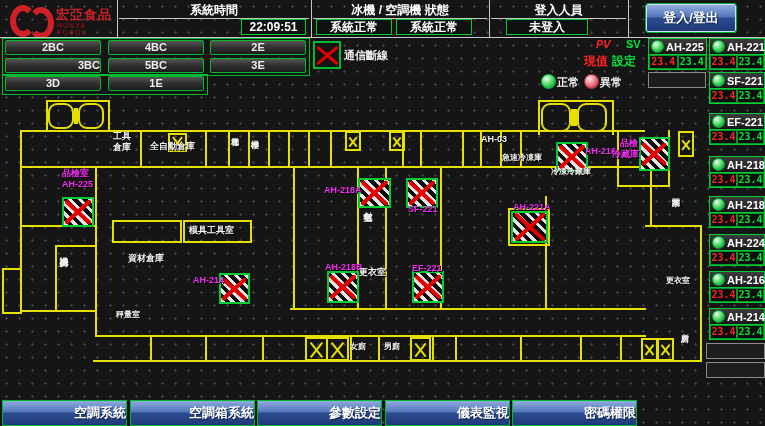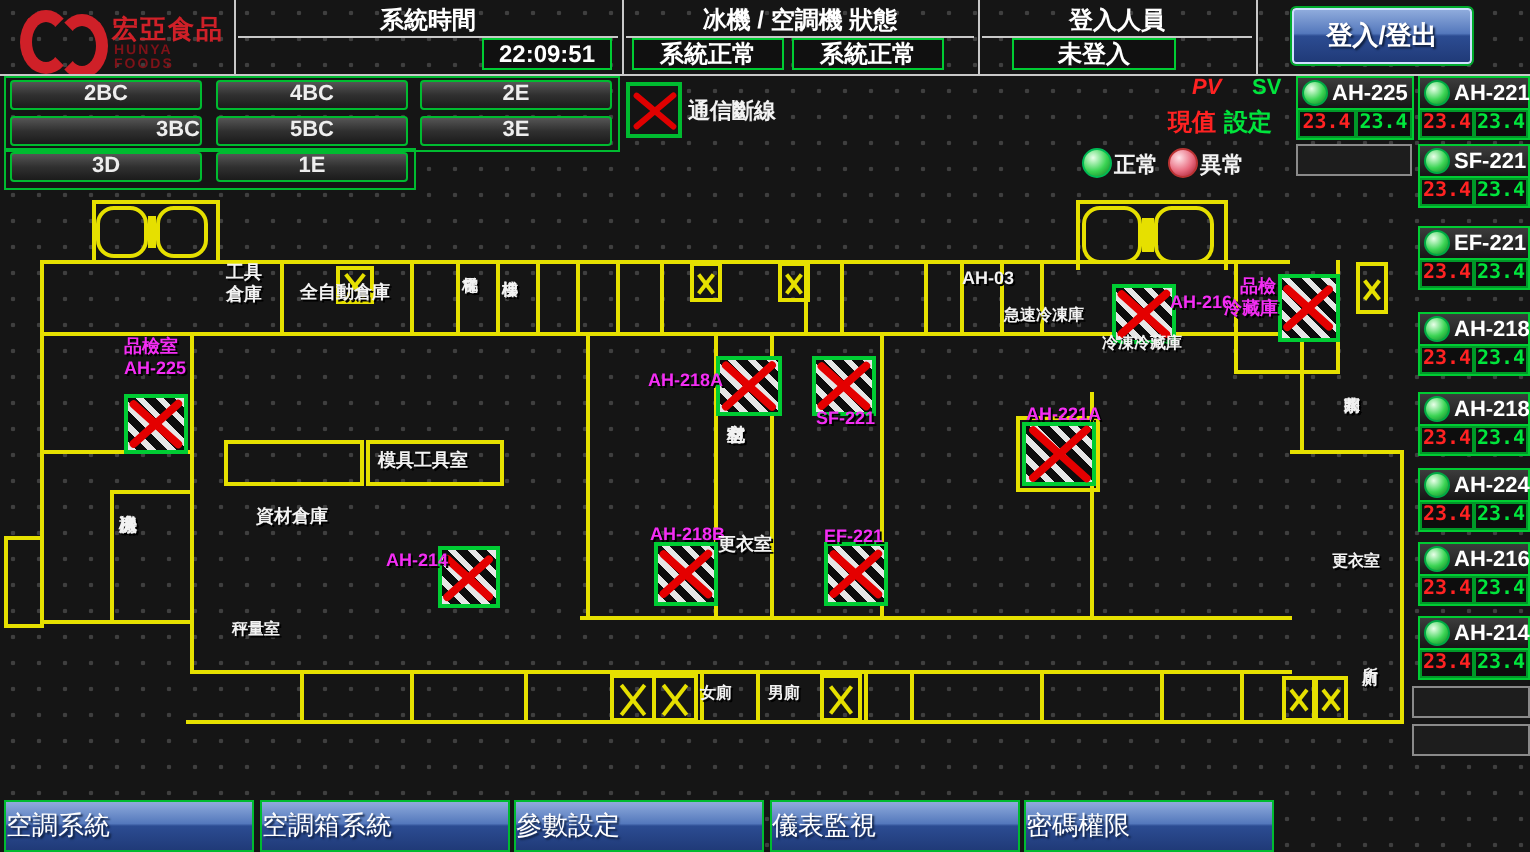--- a/index.html
+++ b/index.html
@@ -68,21 +68,21 @@
     text-shadow:1px 1px 0 #000;}
   .mlabel.m{color:#f32df3;} .mlabel.w{color:#f2f2f2;}
   .mlabel.vert{writing-mode:vertical-rl;text-orientation:upright;letter-spacing:0px;line-height:9px;}
   .stair{position:absolute;}
   .stair .sl{position:absolute;top:0;height:100%;width:46%;border:2px solid #e6e000;border-radius:9px;box-sizing:border-box;}
   .stair .sl.a{left:0;} .stair .sl.b{right:0;}
   .stair .sm{position:absolute;left:46%;top:20%;width:8%;height:60%;background:#e6e000;}
   
   .footbtn{position:absolute;top:400px;width:123px;height:24px;border:1px solid #00bb30;
     background:linear-gradient(#8fabdc 0%,#5478bc 45%,#2c4c92 50%,#203a78 100%);
-    color:#fff;font-size:13px;font-weight:normal;text-align:left;line-height:24px;
+    color:#fff;font-size:13px;font-weight:bold;text-align:right;line-height:24px;
     text-shadow:1px 1px 1px #102040;cursor:pointer;}
 </style>
 </head>
 <body>
 
 <div class="screen">
 
   <div class="topbar">
     <div class="brand">
       <span class="lobe" style="left:6px;top:3px;border-right-color:transparent;"></span>

